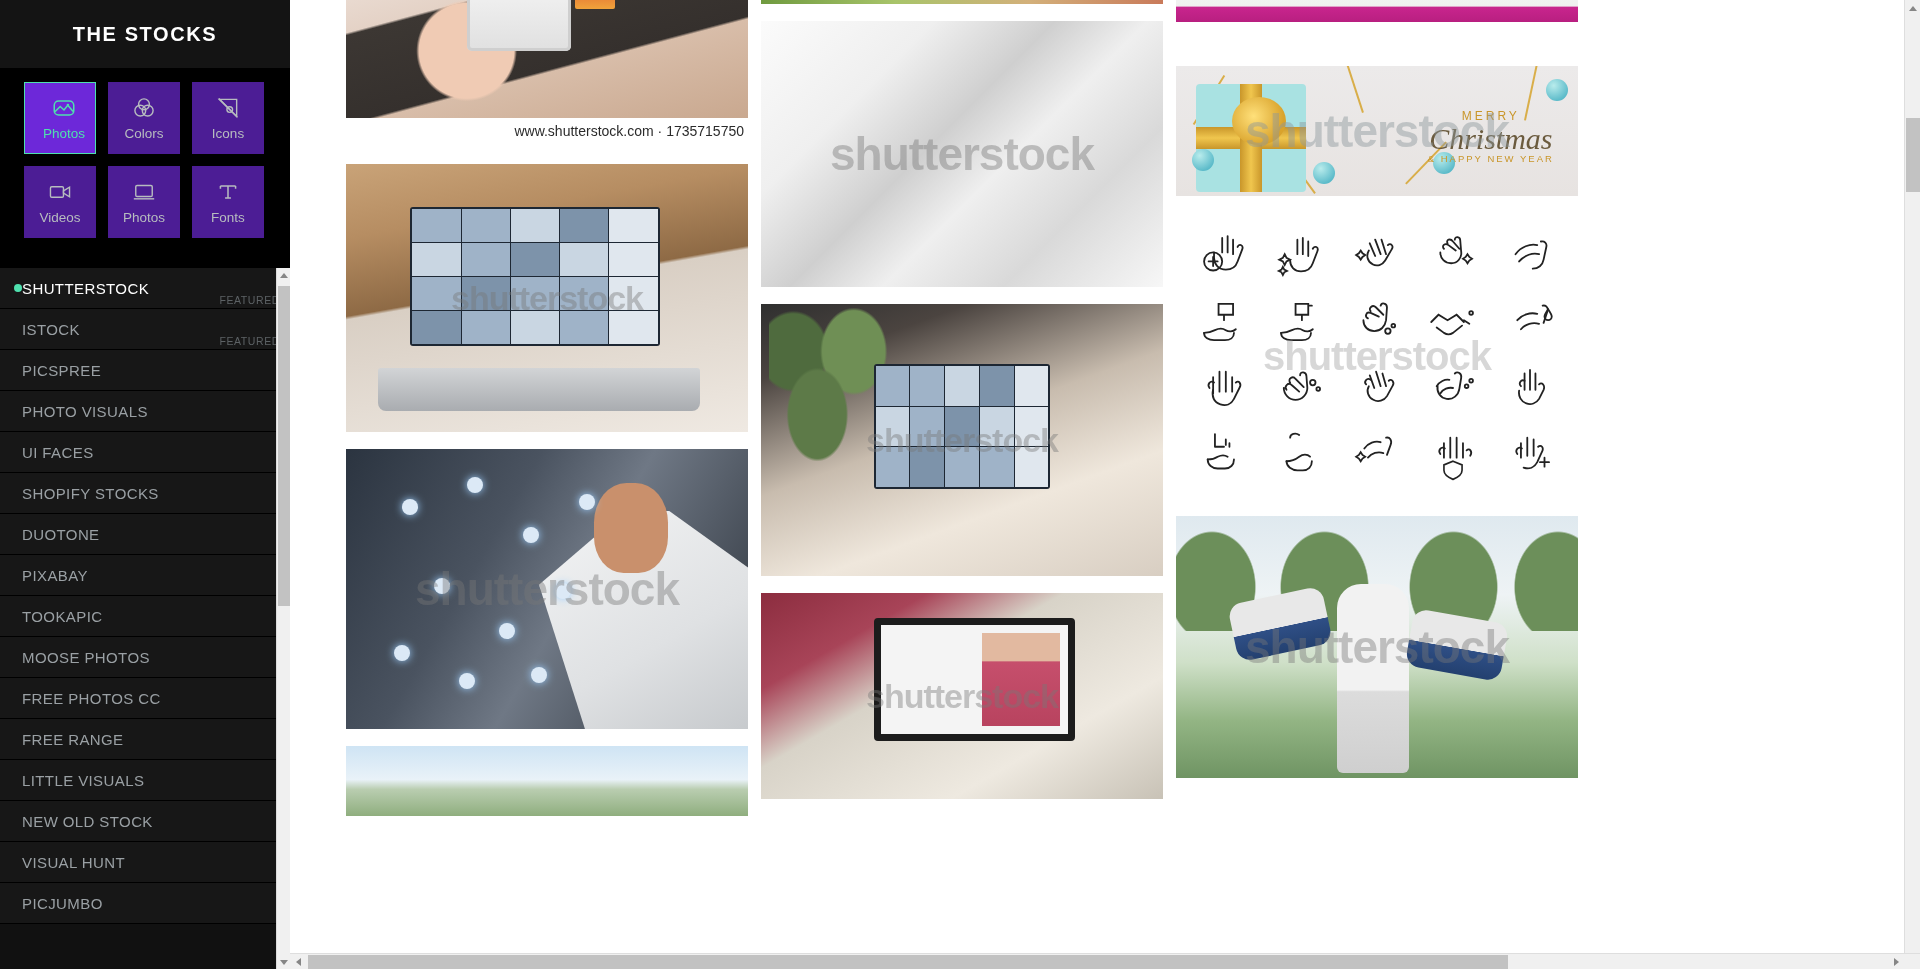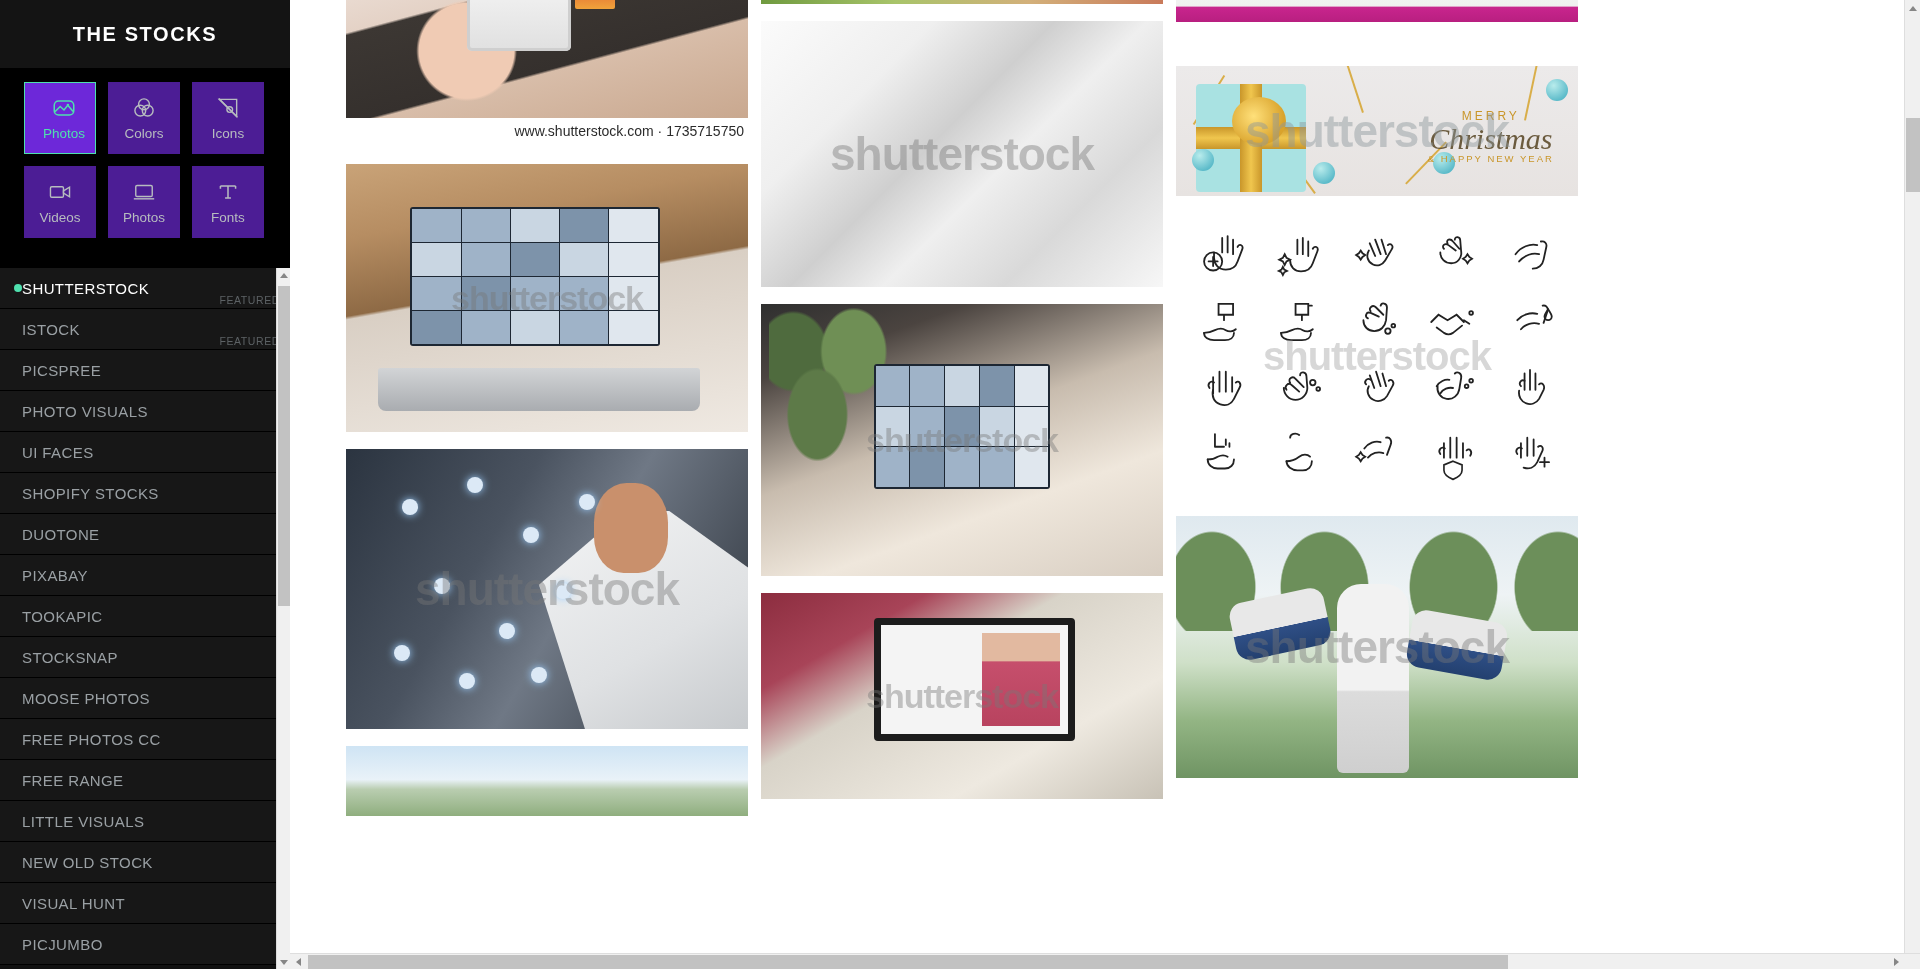--- a/index.html
+++ b/index.html
@@ -465,23 +465,20 @@
             <span class="name">SHOPIFY STOCKS</span>
           </div>
           <div class="src-item">
             <span class="name">DUOTONE</span>
           </div>
           <div class="src-item">
             <span class="name">PIXABAY</span>
           </div>
           <div class="src-item">
             <span class="name">TOOKAPIC</span>
-          </div>
-          <div class="src-item">
-            <span class="name">STOCKSNAP</span>
           </div>
           <div class="src-item">
             <span class="name">MOOSE PHOTOS</span>
           </div>
           <div class="src-item">
             <span class="name">FREE PHOTOS CC</span>
           </div>
           <div class="src-item">
             <span class="name">FREE RANGE</span>
           </div>

